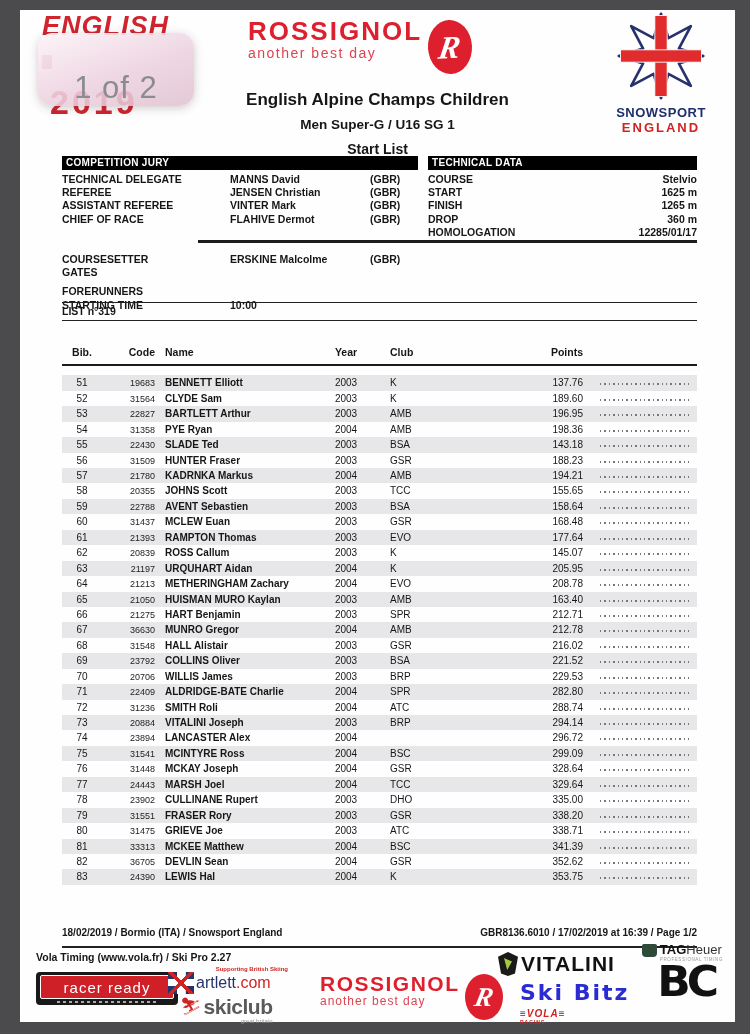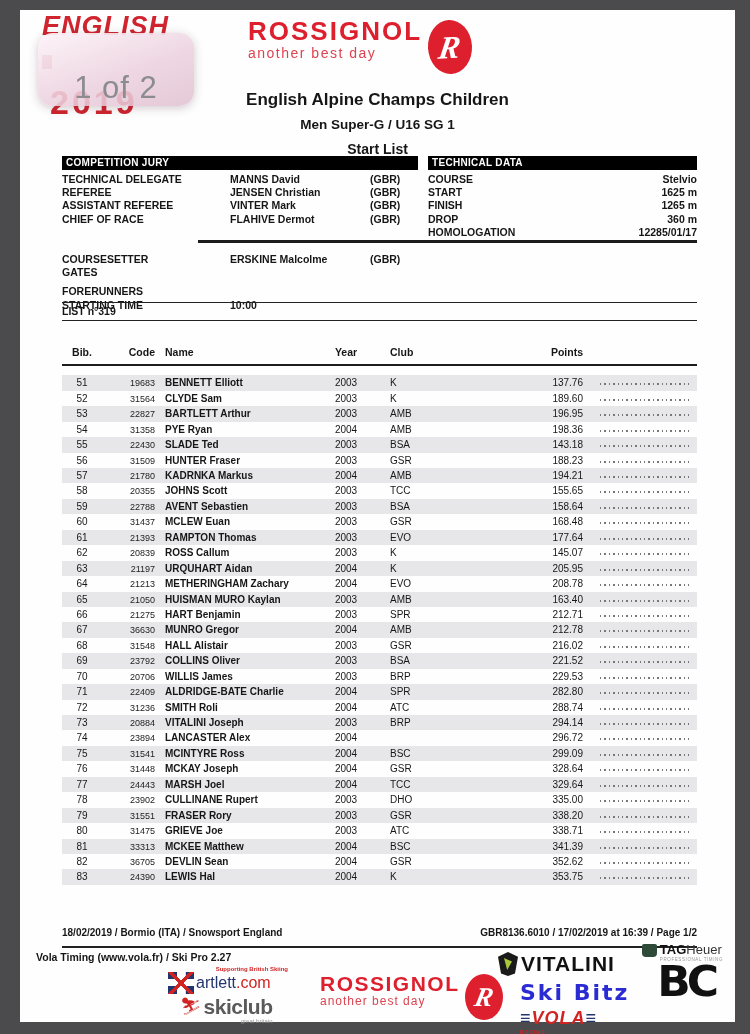--- a/index.html
+++ b/index.html
@@ -99,21 +99,21 @@
   .spr-name{color:#dd1f2e;font-weight:900;font-size:21px;letter-spacing:1.5px;line-height:.95}
   .spr-tag{color:#dd4350;font-size:12px;letter-spacing:1px}
   .spr-badge{width:38px;height:46px;border-radius:50%;background:#dd1f2e;margin-left:5px;display:flex;align-items:center;justify-content:center}
   .spr-badge span{color:#fff;font-family:"Liberation Serif",serif;font-style:italic;font-weight:bold;font-size:27px;transform:skewX(-12deg)}
   .sp-vit{position:absolute;left:478px;top:12px;display:flex;align-items:center}
   .vit-shield{width:20px;height:24px;background:#1a1a1a;clip-path:polygon(50% 0,100% 20%,85% 90%,50% 100%,15% 90%,0 20%);margin-right:3px;position:relative}
   .vit-shield:after{content:"";position:absolute;left:6px;top:6px;width:8px;height:12px;background:#a8c93a;clip-path:polygon(0 0,100% 30%,40% 100%)}
   .vit-name{font-size:21px;font-weight:900;letter-spacing:1px;color:#111}
   .sp-skibitz{position:absolute;left:500px;top:40px;color:#2b2bd4;font-size:22px;font-weight:bold;font-family:"DejaVu Sans",sans-serif;letter-spacing:2px}
   .sp-volar{position:absolute;left:500px;top:68px}
-  .volar-main{color:#d02422;font-weight:900;font-style:italic;font-size:18px;letter-spacing:1px}
+  .volar-main{color:#d02422;font-weight:900;font-style:italic;font-size:10px;letter-spacing:1px}
   .volar-main em{color:#24356e;font-style:normal}
   .volar-sub{color:#d02422;font-size:5px;font-weight:bold;letter-spacing:1px}
   .sp-bc{position:absolute;right:20px;top:22px;font-weight:900;font-size:44px;line-height:.9;color:#111;
     font-family:"DejaVu Sans",sans-serif;letter-spacing:-4px;transform:scaleY(.95)}
 </style>
 </head>
 <body>
 
 <div class="page">
 
@@ -126,20 +126,29 @@
   <div class="logo-rossignol">
     <div class="ross-text">
       <div class="ross-name">ROSSIGNOL</div>
       <div class="ross-tag">another best day</div>
     </div>
     <div class="ross-badge">
         <span>R</span>
       </div>
   </div>
 
+  <div class="logo-snowsport">
+    <svg width="88" height="88" viewBox="0 0 100 100">
+      <polygon points="98,50 70.3,58.4 83.9,83.9 58.4,70.3 50,98 41.6,70.3 16.1,83.9 29.7,58.4 2,50 29.7,41.6 16.1,16.1 41.6,29.7 50,2 58.4,29.7 83.9,16.1 70.3,41.6" fill="#ffffff" stroke="#26316e" stroke-width="3" stroke-linejoin="round"></polygon>
+      <rect x="43" y="4" width="14" height="92" fill="#e02c2c" stroke="#fff" stroke-width="1"></rect>
+      <rect x="4" y="43" width="92" height="14" fill="#e02c2c" stroke="#fff" stroke-width="1"></rect>
+    </svg>
+    <div class="sse-l1">SNOWSPORT</div>
+    <div class="sse-l2">ENGLAND</div>
+  </div>
 
   <div class="doc-titles">
     <div class="doc-title">English Alpine Champs Children</div>
     <div class="doc-subtitle">Men Super-G / U16 SG 1</div>
     <div class="doc-type">Start List</div>
   </div>
 
   <div class="jury">
     <div class="sec-bar">COMPETITION JURY</div>
     <div class="info-rows">
@@ -543,20 +552,24 @@
 
   <div class="sponsors">
     <div class="sp-tag">
       <div class="tag-shield"></div>
       <div>
         <div class="tag-name"><b>TAG</b><span>Heuer</span></div>
         <div class="tag-sub">PROFESSIONAL TIMING</div>
       </div>
     </div>
 
+    <div class="sp-racer">
+      <div class="racer-inner">racer ready</div>
+      <div class="racer-dash"></div>
+    </div>
 
     <div class="sp-bartlett">
       <div class="bart-top">Supporting British Skiing</div>
       <div class="bart-main">
         <div class="bart-flag"></div>
         <div class="bart-name"><span>artlett</span><i>.com</i></div>
       </div>
     </div>
 
     <div class="sp-skiclub">

